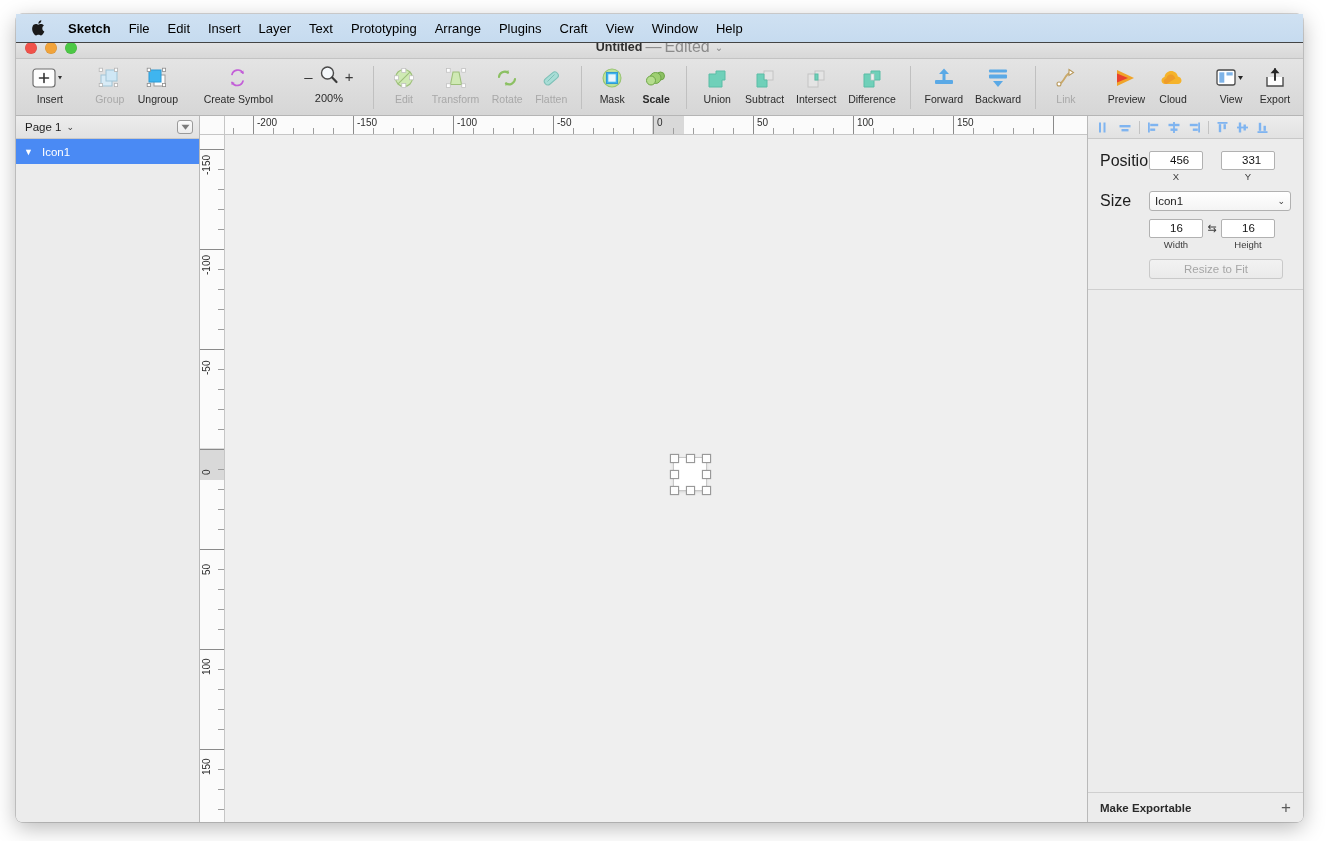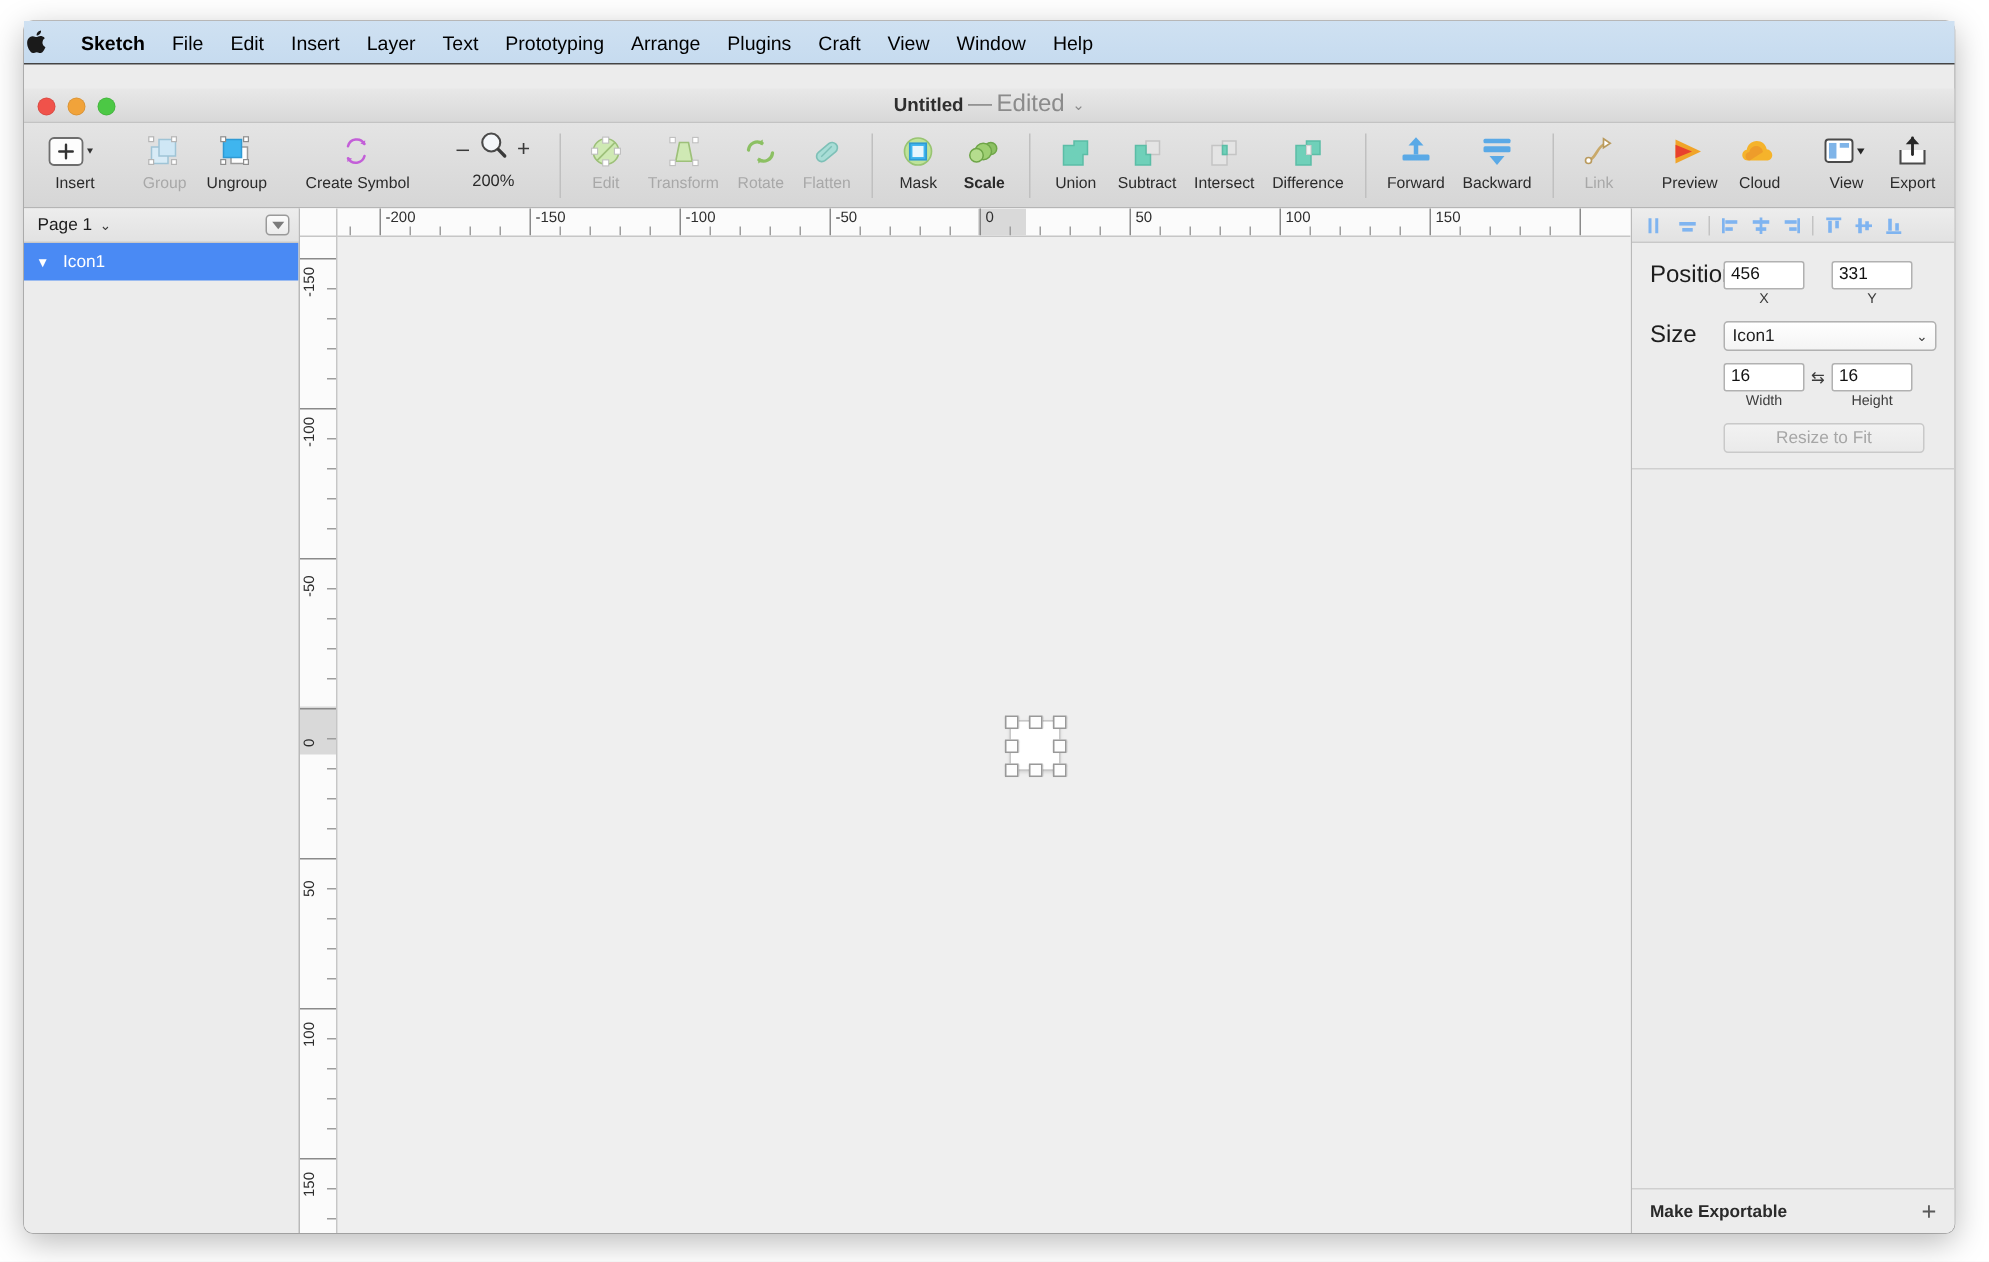--- a/index.html
+++ b/index.html
@@ -25,40 +25,41 @@
   }
 
   
   #menubar {
     position: absolute;
     left: 16px; top: 14px;
     width: 1287px; height: 29px;
     background: linear-gradient(#cfe1f2, #c6dbef);
     border-bottom: 1px solid #444;
     display: flex; align-items: center;
+    padding-left: 14px;
     z-index: 40;
     font-size: 13px;
     color: #000;
   }
   .apple-logo {
     width: 15px; height: 17px;
     margin-right: 14px;
     display: flex; align-items: center; justify-content: center;
   }
   .mi { padding: 0 9px; white-space: nowrap; line-height: 29px; }
   .mi.app-name { font-weight: bold; }
 
   
   #titlebar {
     position: relative;
     height: 23px;
     flex: 0 0 23px;
     background: linear-gradient(#e8e8e8, #d8d8d8);
     border-bottom: 1px solid #c3c3c3;
-    margin-top: 45px;
+    margin-top: 22px;
     display: flex; align-items: center; justify-content: center;
   }
   #traffic { position: absolute; left: 9px; top: 6px; display: flex; gap: 8px; }
   .tl { width: 12px; height: 12px; border-radius: 50%; }
   .tl.red { background: #f0524a; box-shadow: inset 0 0 0 0.5px rgba(0,0,0,.12); }
   .tl.yellow { background: #f1a33a; box-shadow: inset 0 0 0 0.5px rgba(0,0,0,.12); }
   .tl.green { background: #4cc845; box-shadow: inset 0 0 0 0.5px rgba(0,0,0,.12); }
   #title-text { font-size: 12.5px; color: #2e2e2e; font-weight: 600; }
   #title-sep { color: #8b8b8b; font-weight: 400; margin: 0 3px; }
   #title-edited { color: #8b8b8b; font-weight: 400; }
@@ -200,21 +201,21 @@
   }
   .align-btn { width: 18px; height: 17px; display: flex; align-items: center; justify-content: center; }
   .align-sep { width: 1px; height: 13px; background: #c3c3c3; margin: 0 3px; }
 
   #insp-geom { padding: 12px 12px 10px 12px; border-bottom: 1px solid #cfcfcf; }
   .row { display: flex; align-items: center; }
   .row-label { width: 49px; flex: 0 0 49px; font-size: 16px; }
   .field {
     height: 19px; border: 1px solid #b1b1b1; border-radius: 2px;
     background: #fff; font-size: 11.5px; color: #111;
-    padding: 0 4px; line-height: 17px;
+    padding: 0 20px; line-height: 17px;
   }
   .field.num { width: 54px; }
   .field-caption { font-size: 9.5px; color: #3c3c3c; text-align: center; margin-top: 1px; }
   .cap-wrap { width: 54px; }
   .gap18 { width: 18px; }
   .select-box {
     flex: 1; height: 20px; border: 1px solid #b1b1b1; border-radius: 3px;
     background: linear-gradient(#ffffff, #f4f4f4);
     display: flex; align-items: center; padding: 0 5px;
     font-size: 11.5px;

